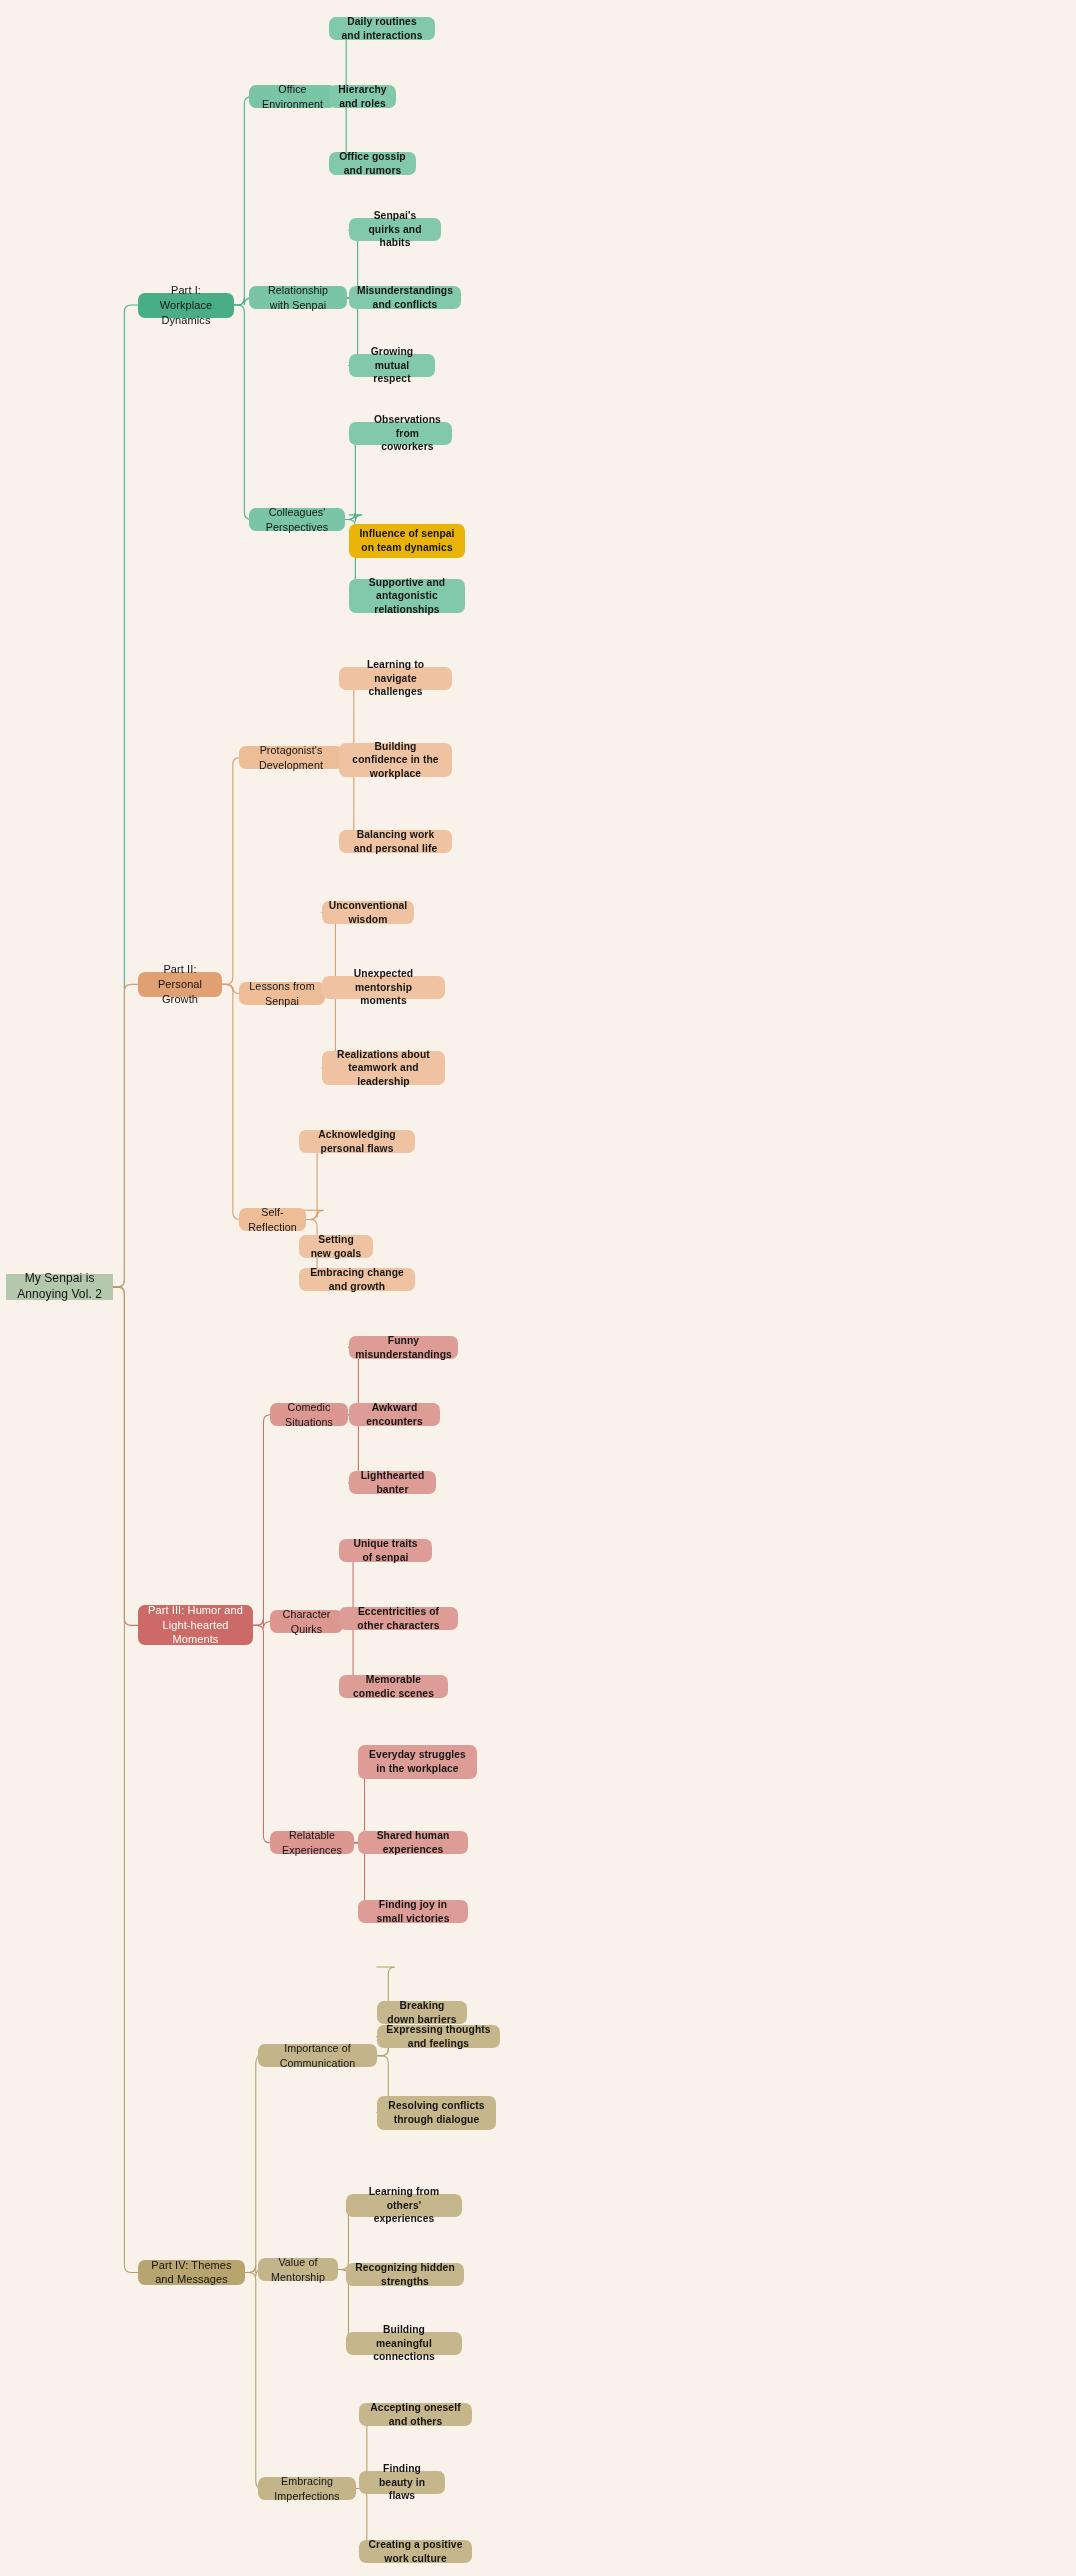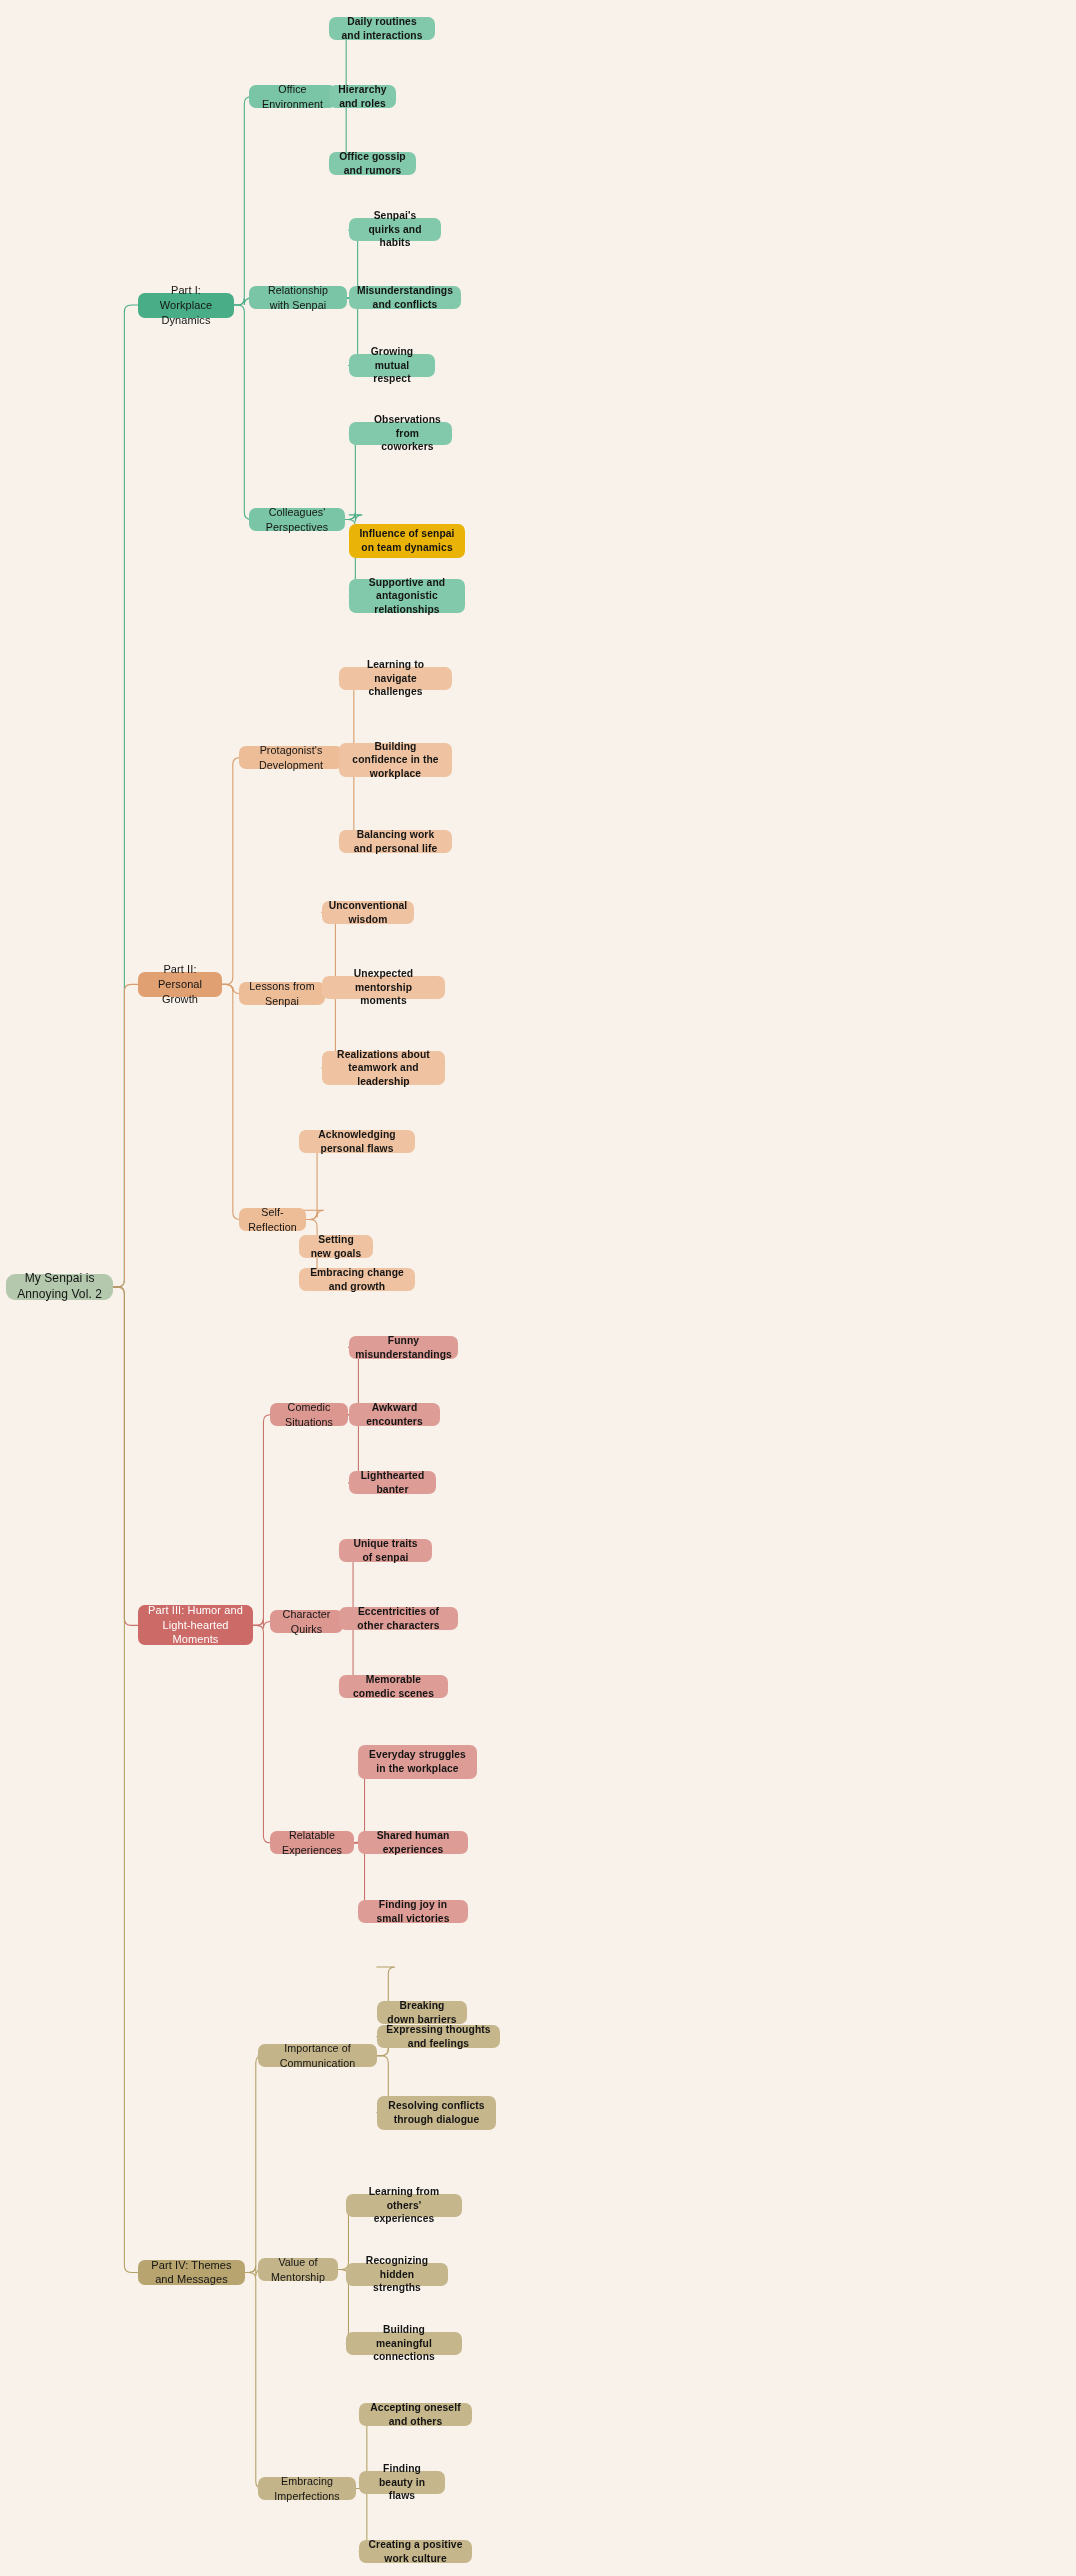--- a/index.html
+++ b/index.html
@@ -31,21 +31,21 @@
     text-align: center;
     border-radius: 6.9px;
     line-height: 1.32;
     padding: 3.1px 9.2px;
     color: #141414;
     letter-spacing: 0.1px;
     -webkit-font-smoothing: antialiased;
   }
   .node.root {
     font-size: 12px;
-    border-radius: 9px;
+    border-radius: 1px;
   }
   .node.lvl1 {
     font-size: 11px;
   }
   .node.lvl2 {
     font-size: 10.7px;
   }
   .node.lvl3 {
     font-size: 10.3px;
     font-weight: bold;
@@ -151,21 +151,21 @@
       <div class="node lvl3" style="left: 358px; top: 1745px; width: 119px; height: 34px; background: rgb(222, 156, 150); color: rgb(20, 20, 20);">Everyday struggles in the workplace</div>
       <div class="node lvl3" style="left: 358px; top: 1831px; width: 110px; height: 23px; background: rgb(222, 156, 150); color: rgb(20, 20, 20);">Shared human experiences</div>
       <div class="node lvl3" style="left: 358px; top: 1900px; width: 110px; height: 23px; background: rgb(222, 156, 150); color: rgb(20, 20, 20);">Finding joy in small victories</div>
       <div class="node lvl1" style="left: 138px; top: 2260px; width: 107px; height: 24.5px; background: rgb(184, 164, 111); color: rgb(20, 20, 20);">Part IV: Themes and Messages</div>
       <div class="node lvl2" style="left: 258px; top: 2044px; width: 119px; height: 23px; background: rgb(196, 180, 137); color: rgb(20, 20, 20);">Importance of Communication</div>
       <div class="node lvl3" style="left: 377px; top: 1956px; width: 90px; height: 23px; background: rgb(198, 182, 140); color: rgb(20, 20, 20); margin-top: 45px;">Breaking down barriers</div>
       <div class="node lvl3" style="left: 377px; top: 2025px; width: 123px; height: 23px; background: rgb(198, 182, 140); color: rgb(20, 20, 20);">Expressing thoughts and feelings</div>
       <div class="node lvl3" style="left: 377px; top: 2096px; width: 119px; height: 34px; background: rgb(198, 182, 140); color: rgb(20, 20, 20);">Resolving conflicts through dialogue</div>
       <div class="node lvl2" style="left: 258px; top: 2258px; width: 80px; height: 23px; background: rgb(196, 180, 137); color: rgb(20, 20, 20);">Value of Mentorship</div>
       <div class="node lvl3" style="left: 346px; top: 2194px; width: 116px; height: 23px; background: rgb(198, 182, 140); color: rgb(20, 20, 20);">Learning from others' experiences</div>
-      <div class="node lvl3" style="left: 346px; top: 2263px; width: 102px; height: 23px; background: rgb(198, 182, 140); color: rgb(20, 20, 20);">Recognizing hidden strengths</div>
+      <div class="node lvl3" style="left: 346px; top: 2263px; width: 118px; height: 23px; background: rgb(198, 182, 140); color: rgb(20, 20, 20);">Recognizing hidden strengths</div>
       <div class="node lvl3" style="left: 346px; top: 2332px; width: 116px; height: 23px; background: rgb(198, 182, 140); color: rgb(20, 20, 20);">Building meaningful connections</div>
       <div class="node lvl2" style="left: 258px; top: 2477px; width: 98px; height: 23px; background: rgb(196, 180, 137); color: rgb(20, 20, 20);">Embracing Imperfections</div>
       <div class="node lvl3" style="left: 359px; top: 2403px; width: 113px; height: 23px; background: rgb(198, 182, 140); color: rgb(20, 20, 20);">Accepting oneself and others</div>
       <div class="node lvl3" style="left: 359px; top: 2471px; width: 86px; height: 23px; background: rgb(198, 182, 140); color: rgb(20, 20, 20);">Finding beauty in flaws</div>
       <div class="node lvl3" style="left: 359px; top: 2540px; width: 113px; height: 23px; background: rgb(198, 182, 140); color: rgb(20, 20, 20);">Creating a positive work culture</div>
     </div>
 </div>
 
 
 </body></html>

